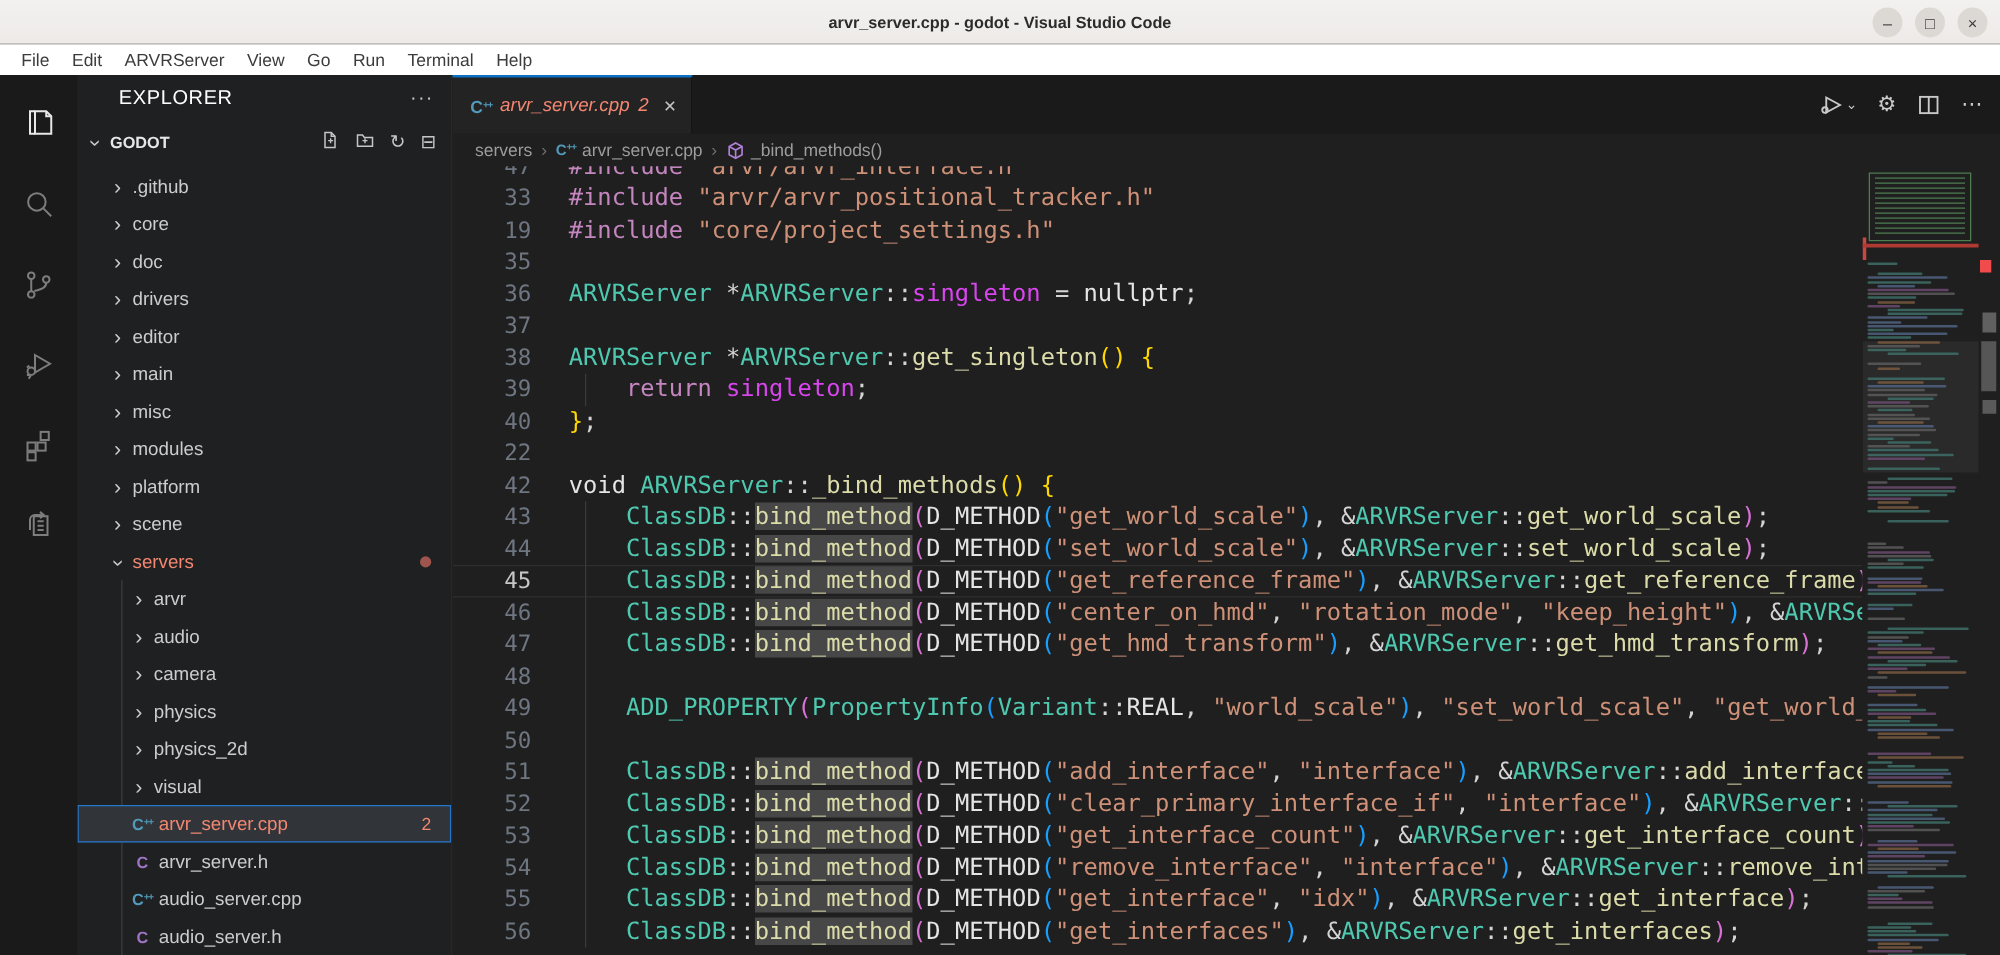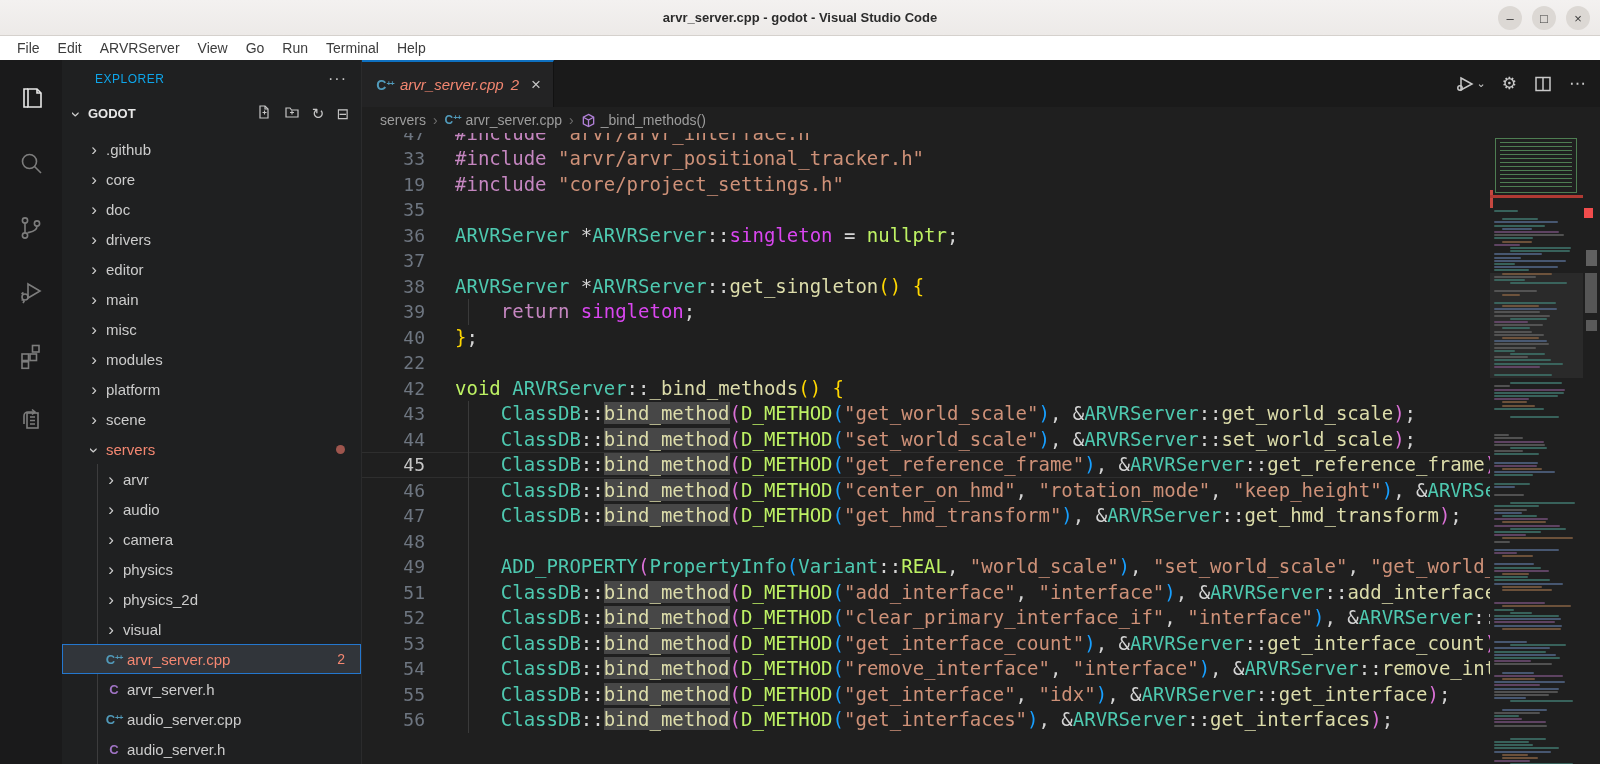--- a/index.html
+++ b/index.html
@@ -23,21 +23,21 @@
 
   
   .activitybar { width:62px; background:#1a1a1b; display:flex; flex-direction:column; align-items:center; padding-top:8px; }
   .act-icon { width:62px; height:64px; display:flex; align-items:center; justify-content:center; }
   .act-icon svg { width:32px; height:32px; stroke:#7d7d7d; fill:none; stroke-width:1.6; }
   .act-icon.active svg { stroke:#e8e8e8; }
 
   
   .sidebar { width:300px; background:#1f2021; border-right:1px solid #2b2b2c; position:relative; overflow:hidden; }
   .sb-header { height:38px; display:flex; align-items:center; padding:0 14px 0 33px; }
-  .sb-header-label { font-size:12px; letter-spacing:.5px; color:#0ea5e9; }
+  .sb-header-label { font-size:16px; letter-spacing:.5px; color:#ffffff; }
   .sb-more { margin-left:auto; color:#c5c5c5; font-size:16px; letter-spacing:1px; }
   .sb-section { height:30px; display:flex; align-items:center; padding:0 12px 0 6px; }
   .chev { display:inline-block; color:#cccccc; font-size:17px; line-height:1; transform-origin:50% 55%; width:16px; text-align:center; flex:none;}
   .chev.down { transform:rotate(90deg); }
   .sb-section-label { font-size:13px; font-weight:bold; color:#e7e7e7; margin-left:4px; }
   .sb-actions { margin-left:auto; display:flex; gap:12px; align-items:center; }
   .sb-act { color:#c5c5c5; font-size:15px; line-height:1; }
   .sb-act svg { width:16px; height:16px; stroke:#c5c5c5; fill:none; stroke-width:1.2; }
   .tree { position:absolute; top:74px; left:0; right:0; bottom:0; }
   .tree-guide { position:absolute; left:35px; top:330px; bottom:0; border-left:1px solid #3c3c3d; }
@@ -74,21 +74,21 @@
 
   
   .code-region { position:absolute; top:73px; left:0; right:110px; bottom:0; overflow:hidden; }
   .code-rows { margin-top:-12.5px; font-family:"DejaVu Sans Mono", monospace; font-size:19px; }
   .crow { height:25.5px; line-height:25.5px; display:flex; white-space:pre; }
   .crow .ln { width:63px; flex:none; text-align:right; color:#6e7681; font-size:18px; }
   .crow .ct { margin-left:30px; position:relative; }
   .crow.g .ct::before { content:""; position:absolute; left:13px; top:0; bottom:0; border-left:1px solid #3a3a3a; }
   .crow.cur { box-shadow: inset 0 1px 0 rgba(255,255,255,.07), inset 0 -1px 0 rgba(255,255,255,.07); }
   .crow.cur .ln { color:#c6c6c6; }
-  .kw{color:#C586C0} .kw2{color:#bef264} .type{color:#4EC9B0} .fn{color:#DCDCAA}
+  .kw{color:#C586C0} .kw2{color:#e5e5e5} .type{color:#4EC9B0} .fn{color:#DCDCAA}
   .hfn{color:#DCDCAA; background:rgba(255,255,255,.18);}
   .str{color:#CE9178} .var{color:#d946ef} .pl{color:#d4d4d4}
   .b1{color:#ffd700} .b2{color:#da70d6} .b3{color:#179fff}
 
   
   .minimap { position:absolute; top:73px; right:17px; width:93px; bottom:0; background:#1f1f1f; overflow:hidden; }
   .mm-license { position:absolute; top:5px; left:5px; width:82px; height:55px; border:1px solid #4e7e52; }
   .mm-license i { display:block; height:1px; background:#4e7e52; margin:3px 4px 0 4px; }
   .mm-redbar { position:absolute; top:62px; left:0; right:0; height:3px; background:#b03a33; }
   .mm-redtick { position:absolute; top:57px; left:0; width:3px; height:18px; background:#c74840; }
@@ -345,20 +345,21 @@
           <div class="crow"><span class="ln">40</span><span class="ct"><span class="b1">}</span><span class="pl">;</span></span></div>
           <div class="crow"><span class="ln">22</span><span class="ct"></span></div>
           <div class="crow"><span class="ln">42</span><span class="ct"><span class="kw2">void</span><span class="pl"> </span><span class="type">ARVRServer</span><span class="pl">::</span><span class="fn">_bind_methods</span><span class="b1">()</span><span class="pl"> </span><span class="b1">{</span></span></div>
           <div class="crow g"><span class="ln">43</span><span class="ct"><span class="pl">    </span><span class="type">ClassDB</span><span class="pl">::</span><span class="hfn">bind_method</span><span class="b2">(</span><span class="kw2">D_METHOD</span><span class="b3">(</span><span class="str">"get_world_scale"</span><span class="b3">)</span><span class="pl">, &amp;</span><span class="type">ARVRServer</span><span class="pl">::</span><span class="fn">get_world_scale</span><span class="b2">)</span><span class="pl">;</span></span></div>
           <div class="crow g"><span class="ln">44</span><span class="ct"><span class="pl">    </span><span class="type">ClassDB</span><span class="pl">::</span><span class="hfn">bind_method</span><span class="b2">(</span><span class="kw2">D_METHOD</span><span class="b3">(</span><span class="str">"set_world_scale"</span><span class="b3">)</span><span class="pl">, &amp;</span><span class="type">ARVRServer</span><span class="pl">::</span><span class="fn">set_world_scale</span><span class="b2">)</span><span class="pl">;</span></span></div>
           <div class="crow g cur"><span class="ln">45</span><span class="ct"><span class="pl">    </span><span class="type">ClassDB</span><span class="pl">::</span><span class="hfn">bind_method</span><span class="b2">(</span><span class="kw2">D_METHOD</span><span class="b3">(</span><span class="str">"get_reference_frame"</span><span class="b3">)</span><span class="pl">, &amp;</span><span class="type">ARVRServer</span><span class="pl">::</span><span class="fn">get_reference_frame</span><span class="b2">)</span></span></div>
           <div class="crow g"><span class="ln">46</span><span class="ct"><span class="pl">    </span><span class="type">ClassDB</span><span class="pl">::</span><span class="hfn">bind_method</span><span class="b2">(</span><span class="kw2">D_METHOD</span><span class="b3">(</span><span class="str">"center_on_hmd"</span><span class="pl">, </span><span class="str">"rotation_mode"</span><span class="pl">, </span><span class="str">"keep_height"</span><span class="b3">)</span><span class="pl">, &amp;</span><span class="type">ARVRServer</span></span></div>
           <div class="crow g"><span class="ln">47</span><span class="ct"><span class="pl">    </span><span class="type">ClassDB</span><span class="pl">::</span><span class="hfn">bind_method</span><span class="b2">(</span><span class="kw2">D_METHOD</span><span class="b3">(</span><span class="str">"get_hmd_transform"</span><span class="b3">)</span><span class="pl">, &amp;</span><span class="type">ARVRServer</span><span class="pl">::</span><span class="fn">get_hmd_transform</span><span class="b2">)</span><span class="pl">;</span></span></div>
           <div class="crow g"><span class="ln">48</span><span class="ct"></span></div>
           <div class="crow g"><span class="ln">49</span><span class="ct"><span class="pl">    </span><span class="type">ADD_PROPERTY</span><span class="b2">(</span><span class="type">PropertyInfo</span><span class="b3">(</span><span class="type">Variant</span><span class="pl">::</span><span class="kw2">REAL</span><span class="pl">, </span><span class="str">"world_scale"</span><span class="b3">)</span><span class="pl">, </span><span class="str">"set_world_scale"</span><span class="pl">, </span><span class="str">"get_world_scale"</span></span></div>
+          <div class="crow g"><span class="ln">50</span><span class="ct"></span></div>
           <div class="crow g"><span class="ln">51</span><span class="ct"><span class="pl">    </span><span class="type">ClassDB</span><span class="pl">::</span><span class="hfn">bind_method</span><span class="b2">(</span><span class="kw2">D_METHOD</span><span class="b3">(</span><span class="str">"add_interface"</span><span class="pl">, </span><span class="str">"interface"</span><span class="b3">)</span><span class="pl">, &amp;</span><span class="type">ARVRServer</span><span class="pl">::</span><span class="fn">add_interface</span></span></div>
           <div class="crow g"><span class="ln">52</span><span class="ct"><span class="pl">    </span><span class="type">ClassDB</span><span class="pl">::</span><span class="hfn">bind_method</span><span class="b2">(</span><span class="kw2">D_METHOD</span><span class="b3">(</span><span class="str">"clear_primary_interface_if"</span><span class="pl">, </span><span class="str">"interface"</span><span class="b3">)</span><span class="pl">, &amp;</span><span class="type">ARVRServer</span><span class="pl">::</span></span></div>
           <div class="crow g"><span class="ln">53</span><span class="ct"><span class="pl">    </span><span class="type">ClassDB</span><span class="pl">::</span><span class="hfn">bind_method</span><span class="b2">(</span><span class="kw2">D_METHOD</span><span class="b3">(</span><span class="str">"get_interface_count"</span><span class="b3">)</span><span class="pl">, &amp;</span><span class="type">ARVRServer</span><span class="pl">::</span><span class="fn">get_interface_count</span><span class="b2">)</span></span></div>
           <div class="crow g"><span class="ln">54</span><span class="ct"><span class="pl">    </span><span class="type">ClassDB</span><span class="pl">::</span><span class="hfn">bind_method</span><span class="b2">(</span><span class="kw2">D_METHOD</span><span class="b3">(</span><span class="str">"remove_interface"</span><span class="pl">, </span><span class="str">"interface"</span><span class="b3">)</span><span class="pl">, &amp;</span><span class="type">ARVRServer</span><span class="pl">::</span><span class="fn">remove_interface</span></span></div>
           <div class="crow g"><span class="ln">55</span><span class="ct"><span class="pl">    </span><span class="type">ClassDB</span><span class="pl">::</span><span class="hfn">bind_method</span><span class="b2">(</span><span class="kw2">D_METHOD</span><span class="b3">(</span><span class="str">"get_interface"</span><span class="pl">, </span><span class="str">"idx"</span><span class="b3">)</span><span class="pl">, &amp;</span><span class="type">ARVRServer</span><span class="pl">::</span><span class="fn">get_interface</span><span class="b2">)</span><span class="pl">;</span></span></div>
           <div class="crow g"><span class="ln">56</span><span class="ct"><span class="pl">    </span><span class="type">ClassDB</span><span class="pl">::</span><span class="hfn">bind_method</span><span class="b2">(</span><span class="kw2">D_METHOD</span><span class="b3">(</span><span class="str">"get_interfaces"</span><span class="b3">)</span><span class="pl">, &amp;</span><span class="type">ARVRServer</span><span class="pl">::</span><span class="fn">get_interfaces</span><span class="b2">)</span><span class="pl">;</span></span></div>
         </div>
     </div>
 
     <div class="minimap">

